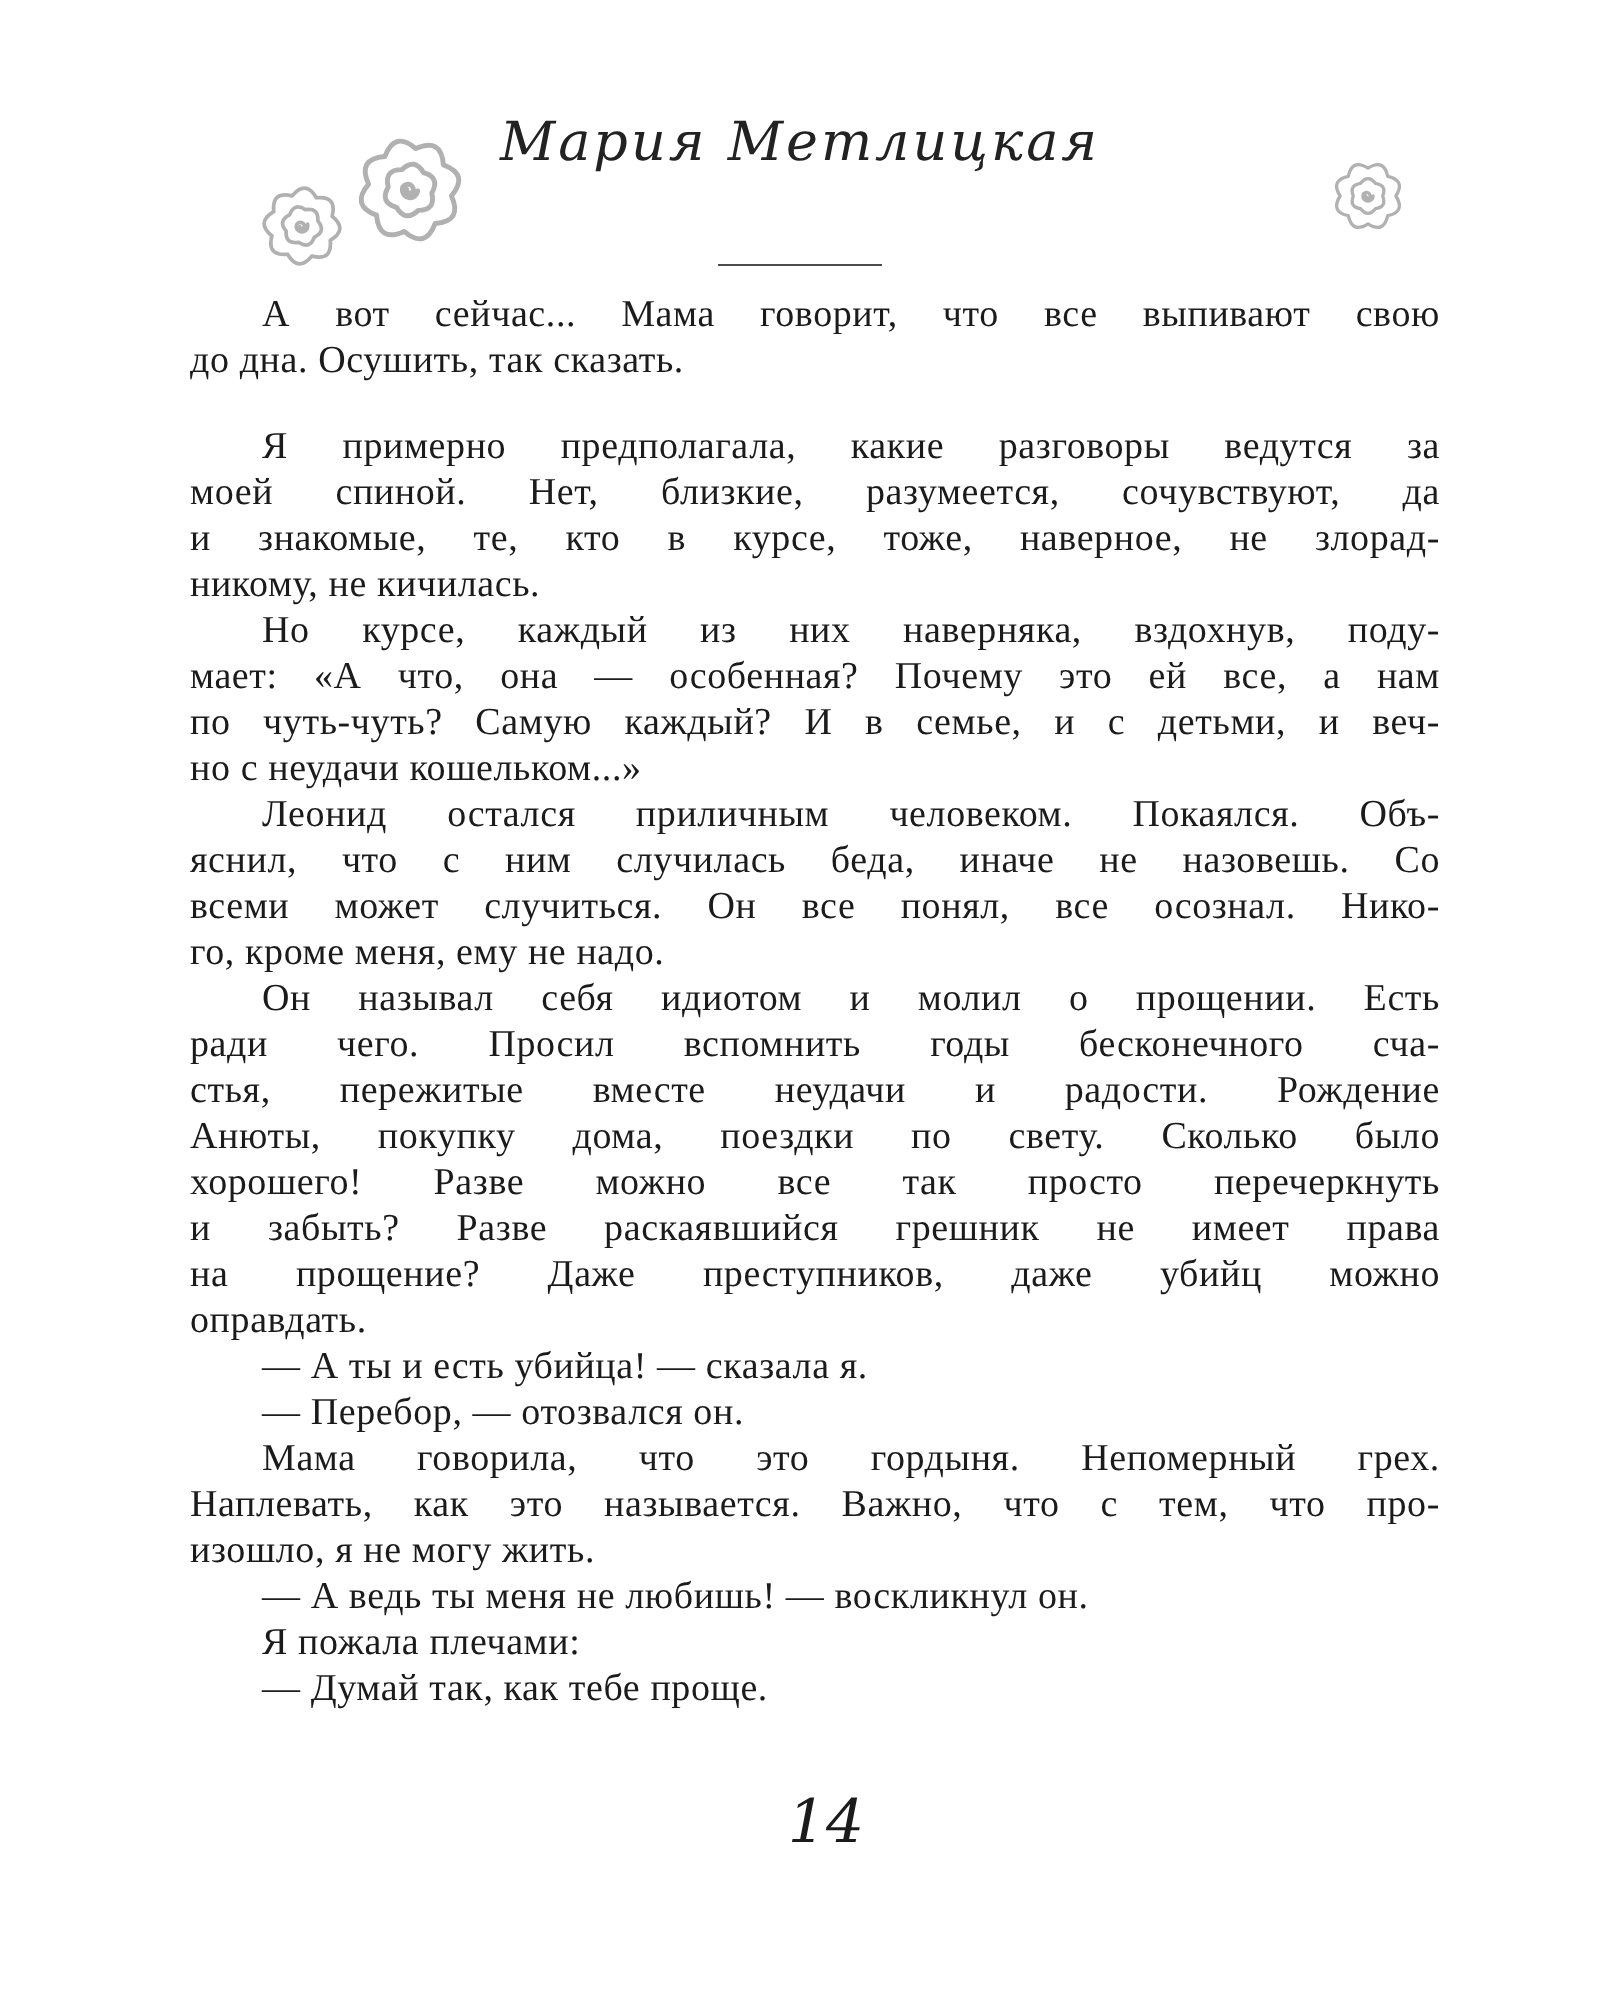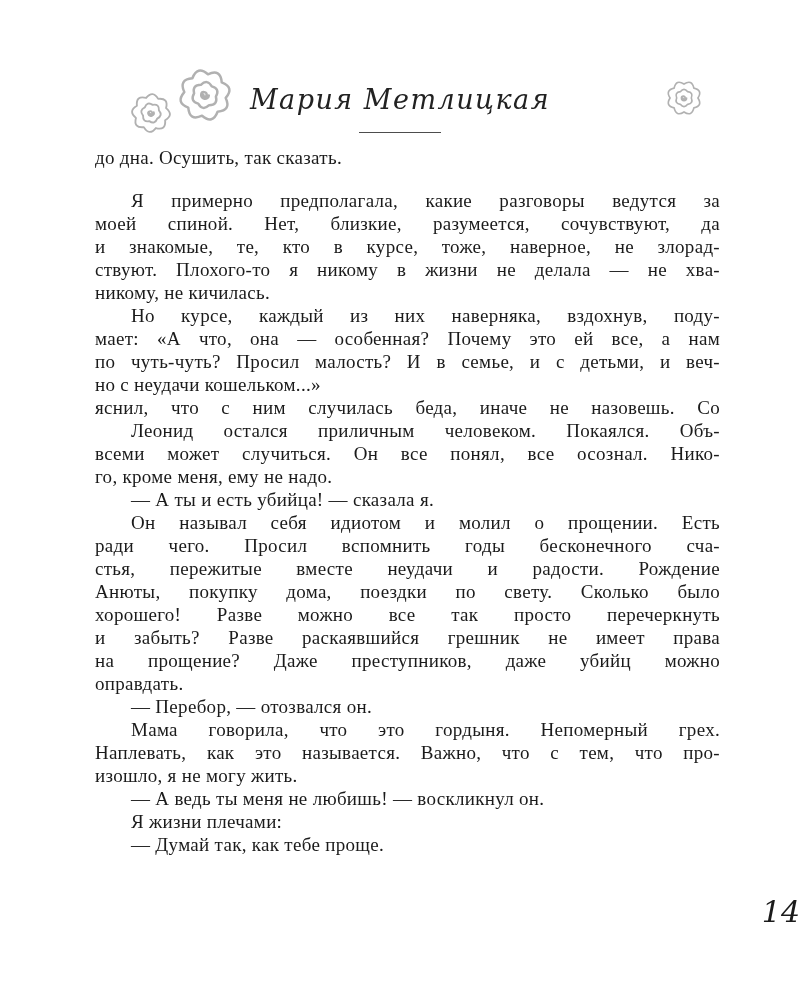--- a/index.html
+++ b/index.html
@@ -10,21 +10,21 @@
     background: #ffffff;
     overflow: hidden;
     font-family: "Liberation Serif", serif;
     color: #1b1b1b;
   }
 
   
   .header { position: absolute; top: 0; left: 0; right: 0; height: 140px; }
   .author-title {
     position: absolute;
-    top: 84px; left: 0; right: 0;
+    top: 56px; left: 0; right: 0;
     text-align: center;
     font-family: "DejaVu Serif", serif;
     font-style: italic;
     font-weight: normal;
     font-size: 27px;
     letter-spacing: 1.5px;
     color: #222222;
     margin: 0;
   }
   .header-rule {
@@ -69,21 +69,21 @@
     white-space: normal;
   }
   .line.first { text-indent: 36px; }
   .line.last { text-align-last: left; }
   .para-gap { height: 20px; }
 
   
   .page-number {
     position: absolute;
     top: 894px; left: 0; right: 0;
-    text-align: right;
+    text-align: center;
     font-family: "DejaVu Serif", serif;
     font-style: italic;
     font-size: 30px;
     color: #1b1b1b;
     padding-left: 26px;
   }
 </style>
 </head>
 <body>
 
@@ -113,68 +113,68 @@
         <path d="M98,60 Q111.7,81.4 86.9,86.9 Q81.4,111.7 60,98 Q38.6,111.7 33.1,86.9 Q8.3,81.4 22,60 Q8.3,38.6 33.1,33.1 Q38.6,8.3 60,22 Q81.4,8.3 86.9,33.1 Q111.7,38.6 98,60 Z"></path>
         <path d="M80,60 Q86,75 70,77.3 Q60,90 50,77.3 Q34,75 40,60 Q34,45 50,42.7 Q60,30 70,42.7 Q86,45 80,60 Z"></path>
         <path d="M60,60 m7,0 a7,7 0 1,1 -14,0 a5,5 0 1,1 10,0 a3,3 0 1,1 -6,0"></path>
       </svg>
     </div>
 
   </div>
 
   <main class="content" id="content">
       <div class="para">
+        <div class="line first">А вот сейчас... Мама говорит, что все выпивают свою</div>
         <div class="line last">до дна. Осушить, так сказать.</div>
       </div>
       <div class="para-gap"></div>
       <div class="para">
         <div class="line first">Я примерно предполагала, какие разговоры ведутся за</div>
         <div class="line">моей спиной. Нет, близкие, разумеется, сочувствуют, да</div>
         <div class="line">и знакомые, те, кто в курсе, тоже, наверное, не злорад-</div>
-        <div class="line">ствуют. Плохого-то я никому в жизни не делала — не хва-</div>
         <div class="line last">никому, не кичилась.</div>
       </div>
       <div class="para">
         <div class="line first">Но курсе, каждый из них наверняка, вздохнув, поду-</div>
         <div class="line">мает: «А что, она — особенная? Почему это ей все, а нам</div>
-        <div class="line">по чуть-чуть? Просил малость? И в семье, и с детьми, и веч-</div>
+        <div class="line">по чуть-чуть? Самую каждый? И в семье, и с детьми, и веч-</div>
         <div class="line last">но с неудачи кошельком...»</div>
       </div>
       <div class="para">
+        <div class="line first">Леонид остался приличным человеком. Покаялся. Объ-</div>
         <div class="line">яснил, что с ним случилась беда, иначе не назовешь. Со</div>
-        <div class="line first">Леонид остался приличным человеком. Покаялся. Объ-</div>
         <div class="line">всеми может случиться. Он все понял, все осознал. Нико-</div>
         <div class="line last">го, кроме меня, ему не надо.</div>
-      </div>
-      <div class="para">
-        <div class="line first last">— А ты и есть убийца! — сказала я.</div>
       </div>
       <div class="para">
         <div class="line first">Он называл себя идиотом и молил о прощении. Есть</div>
         <div class="line">ради чего. Просил вспомнить годы бесконечного сча-</div>
         <div class="line">стья, пережитые вместе неудачи и радости. Рождение</div>
         <div class="line">Анюты, покупку дома, поездки по свету. Сколько было</div>
         <div class="line">хорошего! Разве можно все так просто перечеркнуть</div>
         <div class="line">и забыть? Разве раскаявшийся грешник не имеет права</div>
         <div class="line">на прощение? Даже преступников, даже убийц можно</div>
         <div class="line last">оправдать.</div>
+      </div>
+      <div class="para">
+        <div class="line first last">— А ты и есть убийца! — сказала я.</div>
       </div>
       <div class="para">
         <div class="line first last">— Перебор, — отозвался он.</div>
       </div>
       <div class="para">
         <div class="line first">Мама говорила, что это гордыня. Непомерный грех.</div>
         <div class="line">Наплевать, как это называется. Важно, что с тем, что про-</div>
         <div class="line last">изошло, я не могу жить.</div>
       </div>
       <div class="para">
         <div class="line first last">— А ведь ты меня не любишь! — воскликнул он.</div>
       </div>
       <div class="para">
-        <div class="line first last">Я жизни плечами:</div>
+        <div class="line first last">Я пожала плечами:</div>
       </div>
       <div class="para">
         <div class="line first last">— Думай так, как тебе проще.</div>
       </div>
     </main>
 
   <div class="page-number">14</div>
 
 </div>
 

